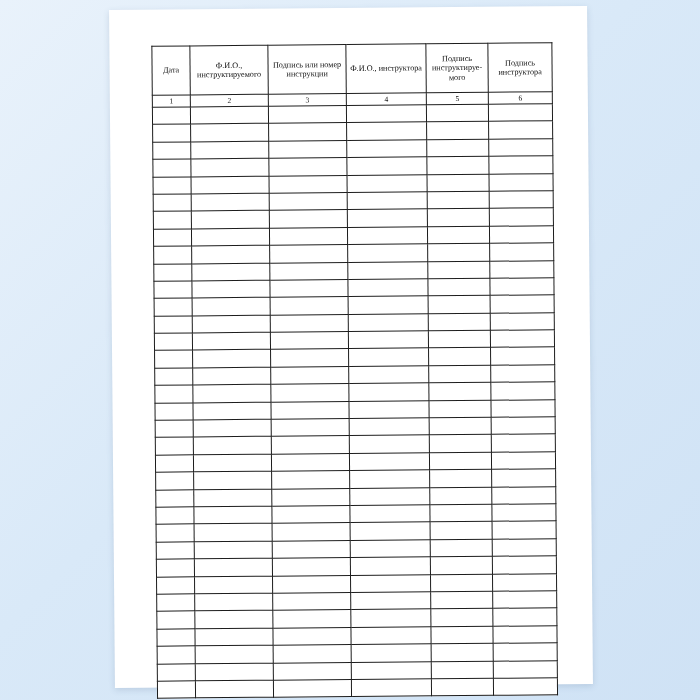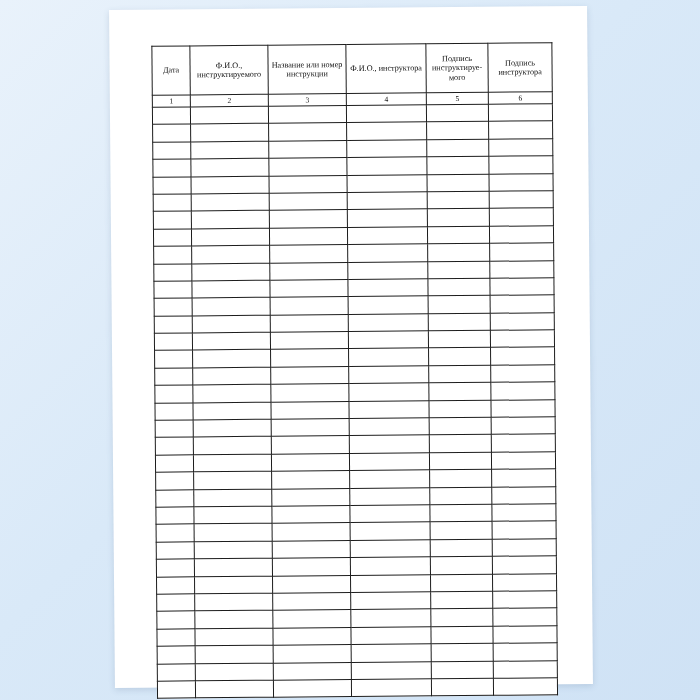--- a/index.html
+++ b/index.html
@@ -96,21 +96,21 @@
         <thead>
           <tr>
             <th class="hdr">
               <span class="t1">Дата</span>
             </th>
             <th class="hdr">
               <span class="t1">Ф.И.О.,</span>
               <span class="t1">инструктируемого</span>
             </th>
             <th class="hdr">
-              <span class="t1">Название или номер</span>
+              <span class="t1">Подпись или номер</span>
               <span class="t1">инструкции</span>
             </th>
             <th class="hdr">
               <span class="t1">Ф.И.О., инструктора</span>
             </th>
             <th class="hdr">
               <span class="t1">Подпись</span>
               <span class="t1">инструктируе-</span>
               <span class="t1">мого</span>
             </th>

